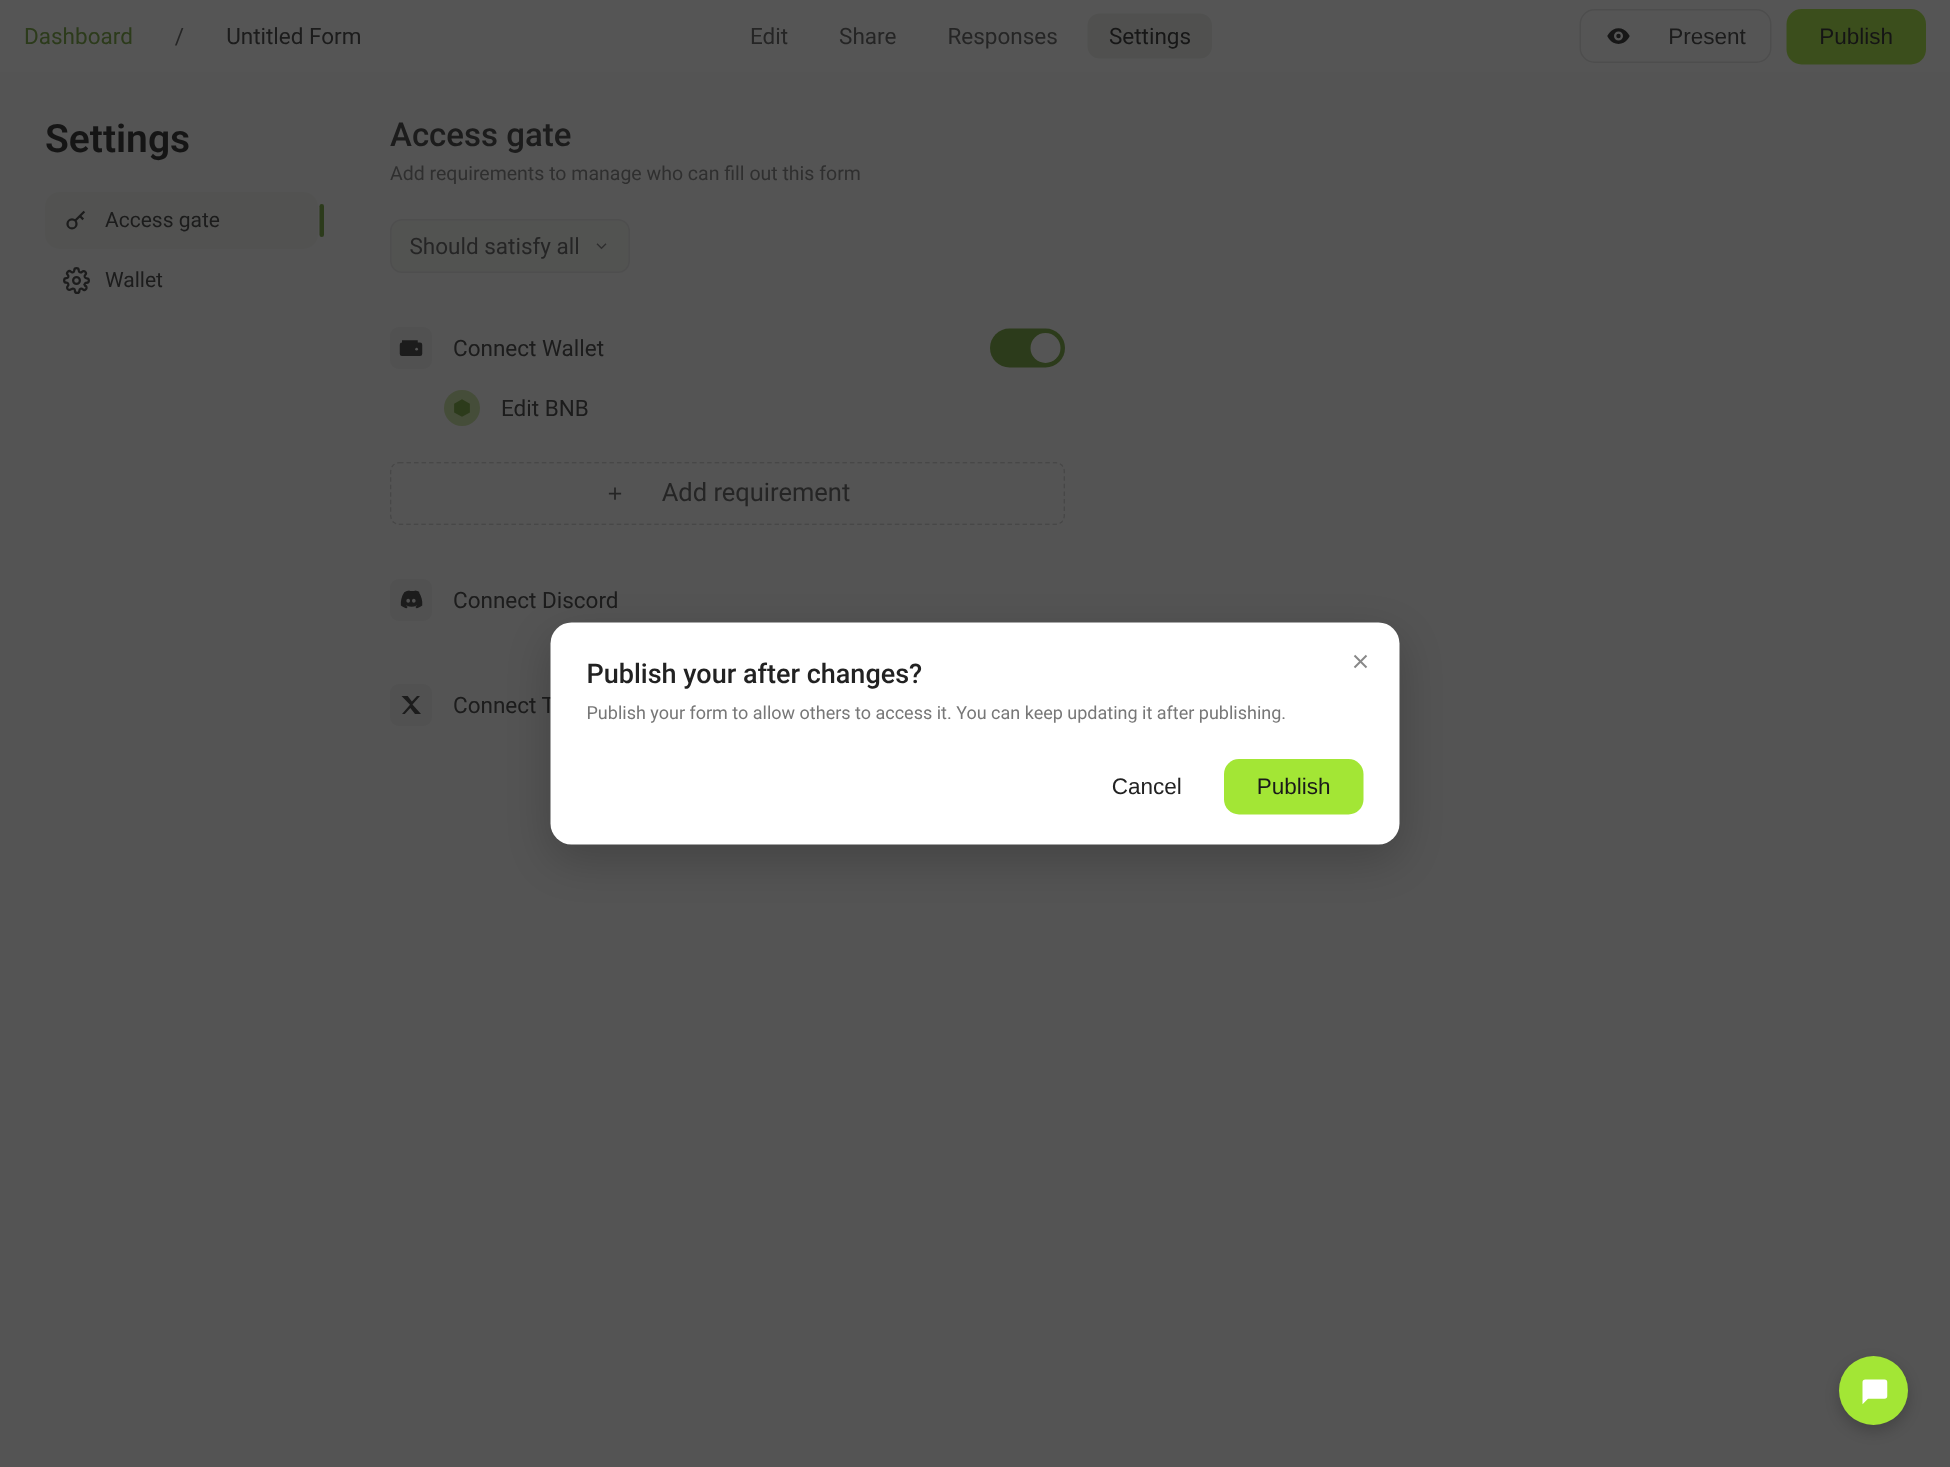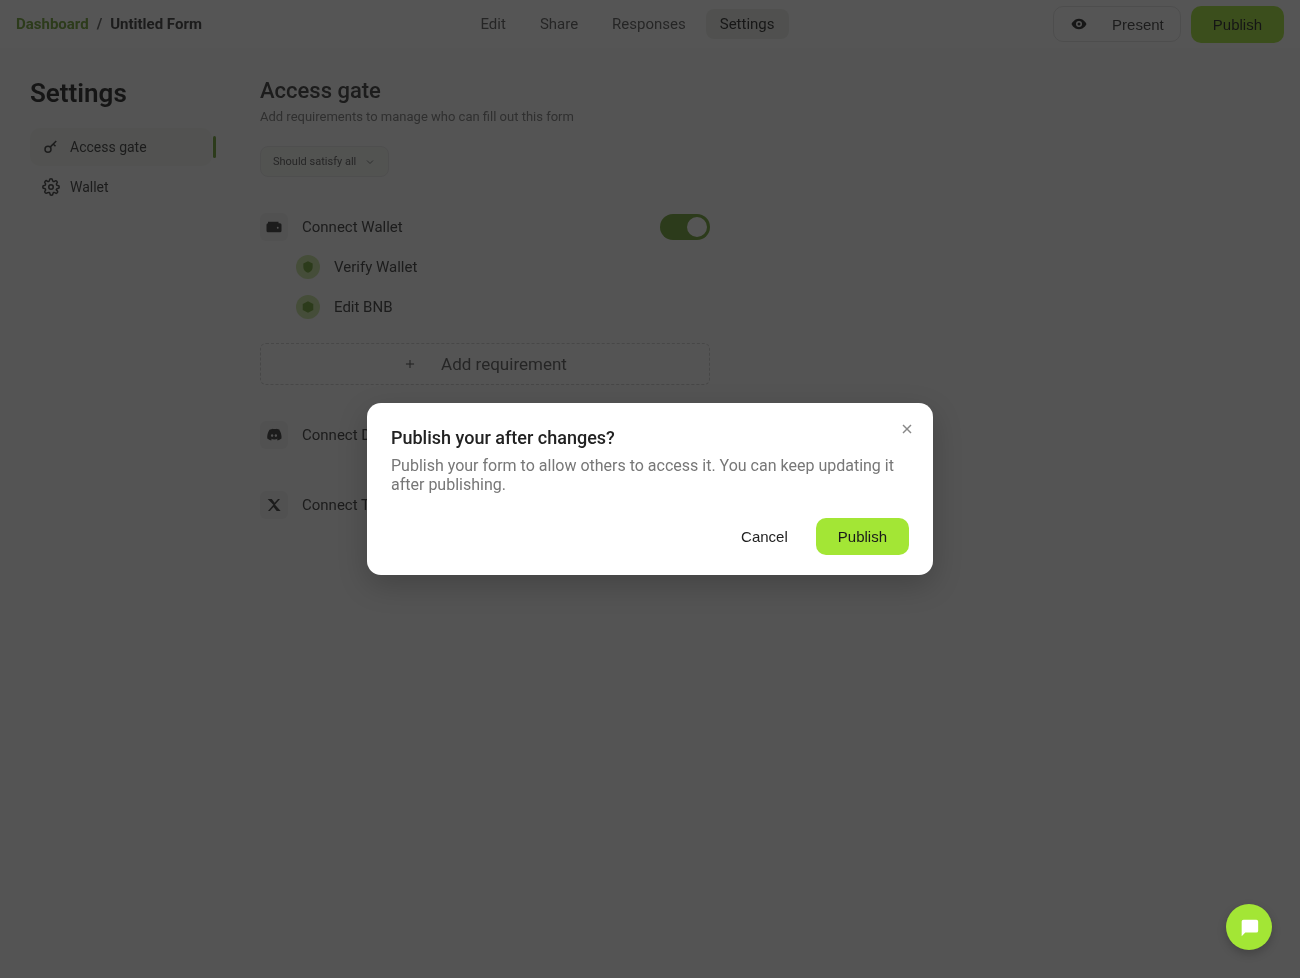--- a/index.html
+++ b/index.html
@@ -14,21 +14,21 @@
   }
   
   .header {
     height: 48px;
     display: flex;
     align-items: center;
     justify-content: space-between;
     padding: 0 16px;
     background: #fff;
   }
-  .breadcrumb { display: flex; align-items: flex-start; gap: 8px; font-size: 15px; font-weight: bold; }
+  .breadcrumb { display: flex; align-items: flex-start; gap: 28px; font-size: 15px; }
   .breadcrumb .home { color: #6ca02f; }
   .breadcrumb .sep { color: #555; }
   .breadcrumb .current { color: #333; }
   .nav-tabs { display: flex; gap: 6px; }
   .nav-tab {
     padding: 6px 14px;
     border-radius: 8px;
     color: #555;
     font-size: 15px;
     cursor: pointer;
@@ -57,21 +57,21 @@
   .sidebar-item.active::after {
     content: ""; position: absolute; right: -4px; top: 8px; bottom: 8px; width: 3px;
     background: #6ca02f; border-radius: 2px;
   }
   .main { flex: 1; padding: 30px 40px; }
   .page-title { font-size: 22px; font-weight: 500; margin-bottom: 6px; color: #333; }
   .page-sub { font-size: 13px; color: #777; margin-bottom: 22px; }
   .satisfy-select {
     display: inline-flex; align-items: center; gap: 8px;
     padding: 8px 12px; border: 1px solid #e6e6e6; border-radius: 8px;
-    font-size: 11px; color: #555; background: #f4f6f1; cursor: pointer;
+    font-size: 15px; color: #555; background: #f4f6f1; cursor: pointer;
   }
   .block { width: 450px; margin-top: 30px; }
   .block-row {
     display: flex; align-items: center; justify-content: space-between;
     padding: 6px 0; font-size: 15px; color: #333;
   }
   .block-row .label { display: flex; align-items: center; gap: 14px; }
   .iconbox {
     width: 28px; height: 28px; border-radius: 6px; background: #f0f0f0;
     display: flex; align-items: center; justify-content: center;
@@ -101,21 +101,21 @@
   .overlay {
     position: absolute; inset: 0; background: rgba(20,20,20,0.72);
     display: flex; align-items: center; justify-content: center;
   }
   .modal {
     background: #fff; border-radius: 14px; width: 566px;
     padding: 24px 24px 20px 24px; position: relative;
     box-shadow: 0 10px 30px rgba(0,0,0,0.2);
   }
   .modal-title { font-size: 18px; font-weight: 500; color: #222; margin-bottom: 8px; }
-  .modal-sub { font-size: 16px; color: #777; margin-bottom: 24px; }
+  .modal-sub { font-size: 12px; color: #777; margin-bottom: 24px; }
   .modal-close {
     position: absolute; top: 18px; right: 18px; cursor: pointer;
     color: #888; font-size: 18px;
   }
   .modal-actions { display: flex; justify-content: flex-end; gap: 10px; }
   .btn-cancel {
     padding: 10px 18px; border-radius: 10px; border: none; background: transparent;
     font-size: 15px; color: #222; cursor: pointer;
   }
   .btn-publish {
@@ -204,28 +204,20 @@
                 <circle cx="17" cy="13" r="1.2" fill="#fff"></circle>
               </svg>
           </span>
           <span>Connect Wallet</span>
         </div>
         <div class="toggle"></div>
       </div>
       <div class="sub-row">
         <span class="badge">
           <svg width="14" height="14" viewBox="0 0 24 24" fill="#6ca02f">
-              <path d="M12 2l8 4v6c0 5-3.5 9-8 10-4.5-1-8-5-8-10V6l8-4z"></path>
-            </svg>
-        </span>
-        <span>Verify Wallet</span>
-      </div>
-      <div class="sub-row">
-        <span class="badge">
-          <svg width="14" height="14" viewBox="0 0 24 24" fill="#6ca02f">
               <path d="M12 2l9 5v10l-9 5-9-5V7l9-5z"></path>
             </svg>
         </span>
         <span>Edit BNB</span>
       </div>
     </div>
 
     <div class="add-req">
       <span>
         <svg width="14" height="14" viewBox="0 0 24 24" fill="none" stroke="#555" stroke-width="2">

